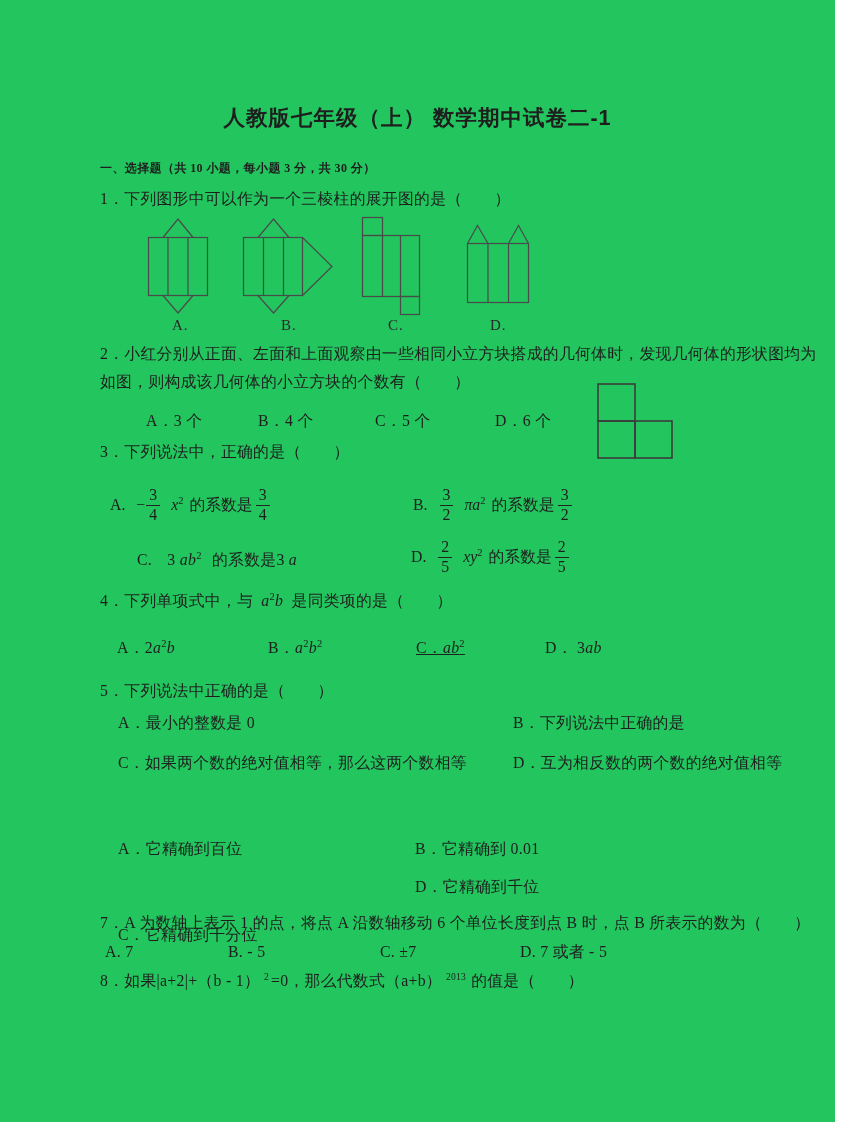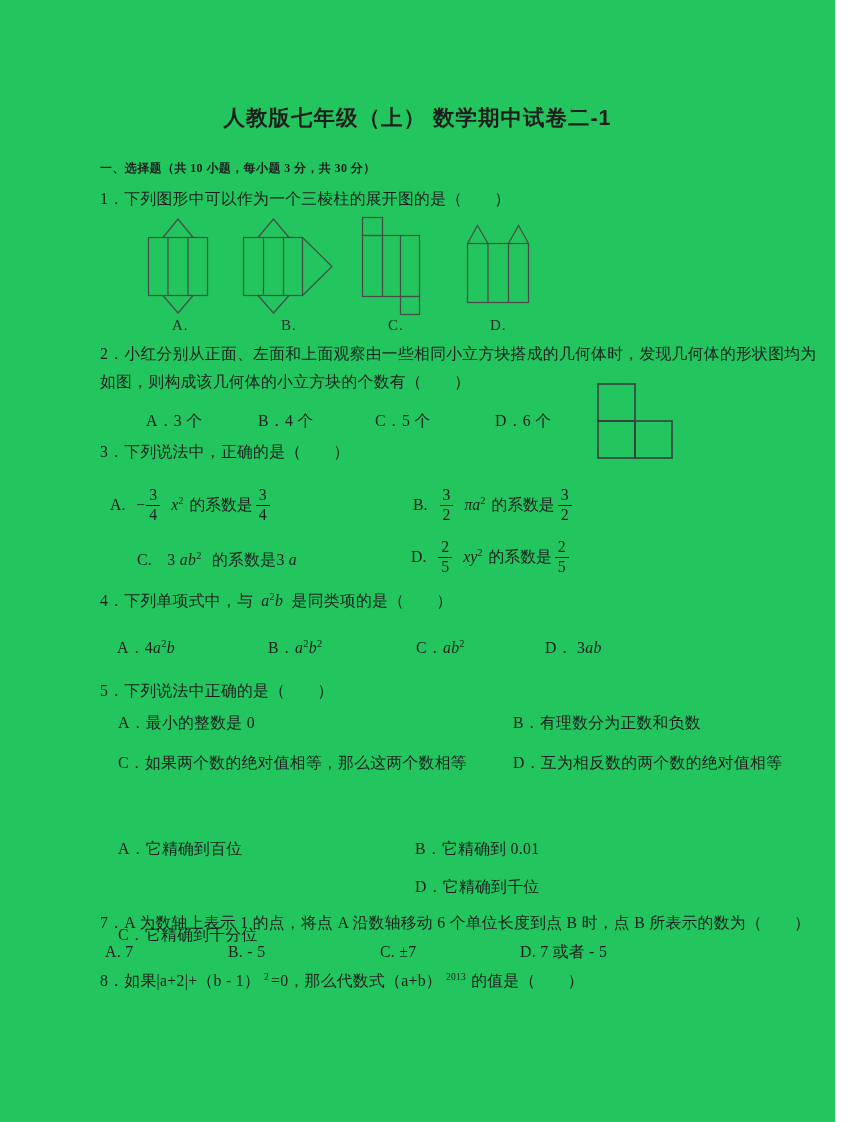--- a/index.html
+++ b/index.html
@@ -144,28 +144,28 @@
         <span class="den">5</span>
       </span>
   </div>
 
   <div class="abs line" style="left:100px;top:590px;">
     <span>4．下列单项式中，与</span>
     <span style="margin:0 4px;"><i class="var">a</i><sup>2</sup><i class="var">b</i></span>
     <span>是同类项的是（　　）</span>
   </div>
 
-  <span class="abs line" style="left:117px;top:637px;"><span>A．4</span><i class="var">a</i><sup>2</sup><i class="var">b</i><sup></sup></span>
+  <span class="abs line" style="left:117px;top:637px;"><span>A．2</span><i class="var">a</i><sup>2</sup><i class="var">b</i><sup></sup></span>
   <span class="abs line" style="left:268px;top:637px;"><span>B．</span><i class="var">a</i><sup>2</sup><i class="var">b</i><sup>2</sup></span>
-  <span class="abs line" style="left:416px;top:637px;"><span>C．</span><i class="var">ab</i><sup>2</sup><i class="var"></i><sup></sup></span>
+  <span class="abs line" style="left:416px;top:637px;text-decoration:underline;"><span>C．</span><i class="var">ab</i><sup>2</sup><i class="var"></i><sup></sup></span>
   <span class="abs line" style="left:545px;top:637px;"><span>D． 3</span><i class="var">ab</i><sup></sup><i class="var"></i><sup></sup></span>
 
   <div class="abs line" style="left:100px;top:680px;">5．下列说法中正确的是（　　）</div>
   <span class="abs line" style="left:118px;top:712px;">A．最小的整数是 0</span>
-  <span class="abs line" style="left:513px;top:712px;">B．有理数分为正数和负数</span>
+  <span class="abs line" style="left:513px;top:712px;">B．下列说法中正确的是</span>
   <span class="abs line" style="left:118px;top:752px;">C．如果两个数的绝对值相等，那么这两个数相等</span>
   <span class="abs line" style="left:513px;top:752px;">D．互为相反数的两个数的绝对值相等</span>
 
   <span class="abs line" style="left:118px;top:838px;">A．它精确到百位</span>
   <span class="abs line" style="left:415px;top:838px;">B．它精确到 0.01</span>
   <span class="abs line" style="left:118px;top:876px;margin-top:48px;">C．它精确到千分位</span>
   <span class="abs line" style="left:415px;top:876px;">D．它精确到千位</span>
 
   <div class="abs line" style="left:100px;top:912px;">7．A 为数轴上表示 1 的点，将点 A 沿数轴移动 6 个单位长度到点 B 时，点 B 所表示的数为（　　）</div>
   <span class="abs line" style="left:105px;top:941px;">A. 7</span>

